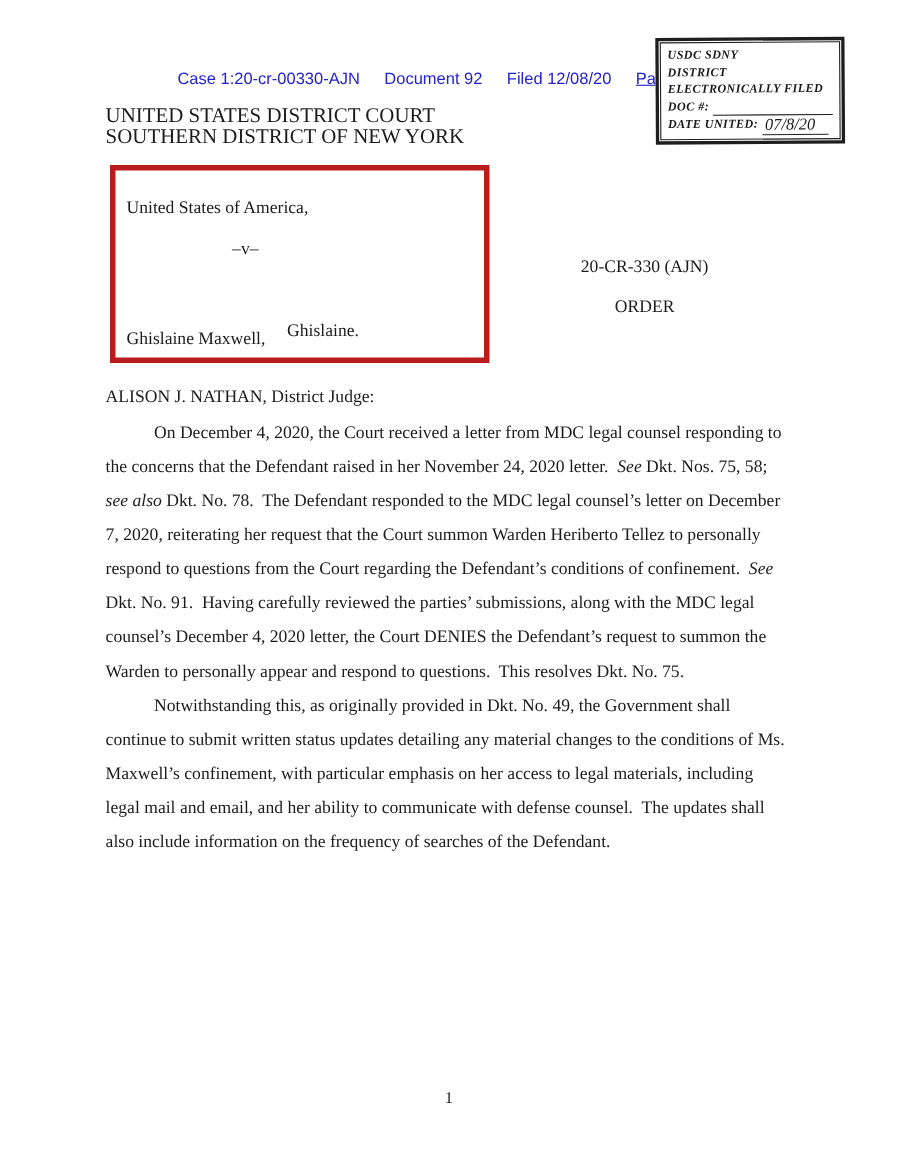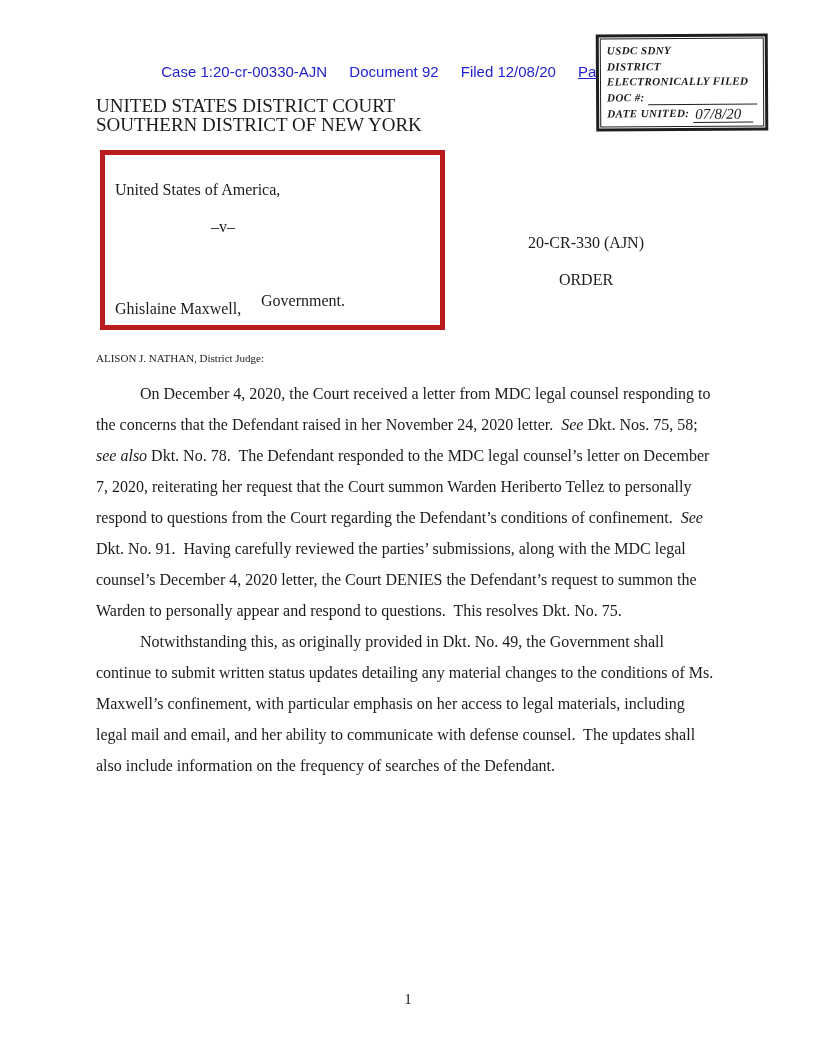--- a/index.html
+++ b/index.html
@@ -77,21 +77,21 @@
   .cap-deflabel{left:156px;top:137px;}
   
   .case-meta{
     position:absolute;left:447px;top:234px;width:278px;
     text-align:center;font-size:16px;
   }
   .case-meta .order-title{margin-top:19px;}
   
   .judge-line{
     position:absolute;left:96px;top:352px;
-    font-size:11px;
+    font-size:16px;
   }
   
   .body-text{
     position:absolute;left:96px;top:378px;width:646px;
     font-size:16px;
     line-height:31px;
   }
   .body-text p{
     margin:0;
     text-indent:44px;
@@ -133,21 +133,21 @@
 
   <div class="court-heading">
     <div>UNITED STATES DISTRICT COURT</div>
     <div>SOUTHERN DISTRICT OF NEW YORK</div>
   </div>
 
   <div class="caption-box">
     <div class="cap cap-plaintiff">United States of America,</div>
     <div class="cap cap-versus">–v–</div>
     <div class="cap cap-defname">Ghislaine Maxwell,</div>
-    <div class="cap cap-deflabel">Government.</div>
+    <div class="cap cap-deflabel">Ghislaine.</div>
   </div>
 
   <div class="case-meta">
     <div>20-CR-330 (AJN)</div>
     <div class="order-title">ORDER</div>
   </div>
 
   <div class="judge-line">ALISON J. NATHAN, District Judge:</div>
 
   <div class="body-text">

